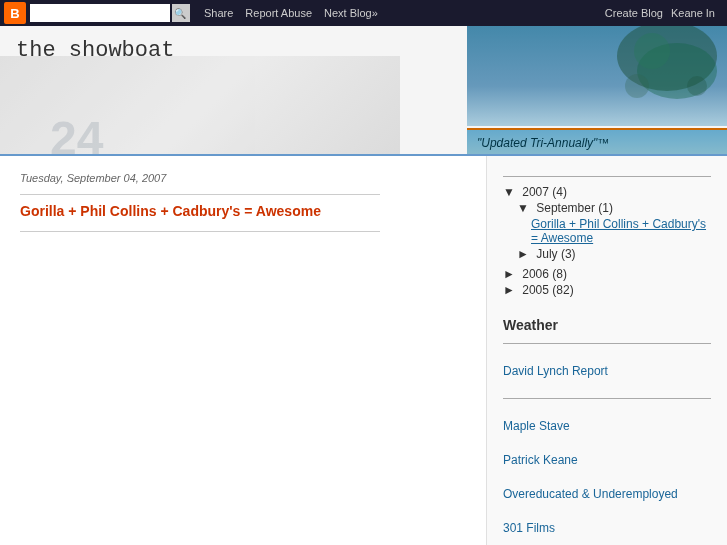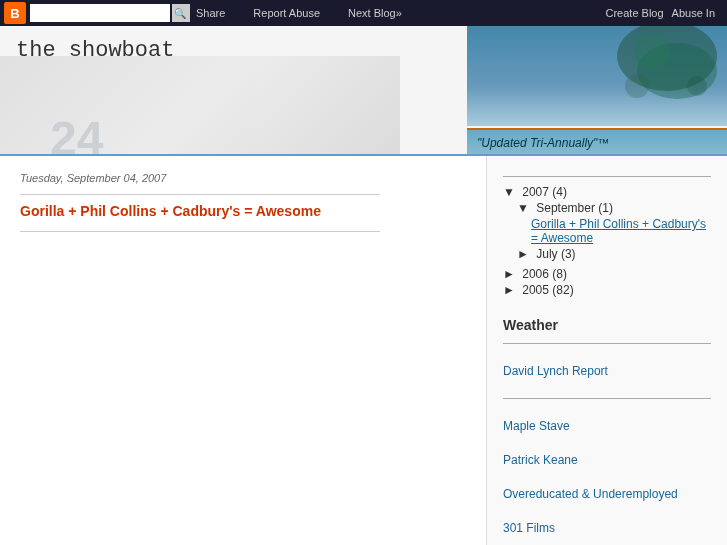--- a/index.html
+++ b/index.html
@@ -44,22 +44,22 @@
       width: 18px;
       cursor: pointer;
       font-size: 10px;
       display: flex;
       align-items: center;
       justify-content: center;
     }
     #navbar .nav-links {
       display: flex;
       align-items: center;
-      gap: 16px;
-      margin-left: 0;
+      gap: 0;
+      margin-left: 8px;
     }
     #navbar .nav-links a {
       color: #cccccc;
       text-decoration: none;
       font-size: 11px;
       padding: 0 6px;
     }
     #navbar .right-links {
       margin-left: auto;
       display: flex;
@@ -227,21 +227,21 @@
   </div>
   <input class="search-box" type="text" style="">
   <button class="search-btn">🔍</button>
   <div class="nav-links">
     <a href="#">Share</a>
     <a href="#">Report Abuse</a>
     <a href="#">Next Blog»</a>
   </div>
   <div class="right-links">
     <a href="#">Create Blog</a>
-    <a href="#">Abuse In</a>
+    <a href="#">Keane In</a>
   </div>
 </div>
 
 <div id="header">
   <div id="header-left-deco">
     <span class="deco-number">24</span>
   </div>
   <div id="header-title">the showboat</div>
   <div id="header-img-area">
     <div class="header-deco">

